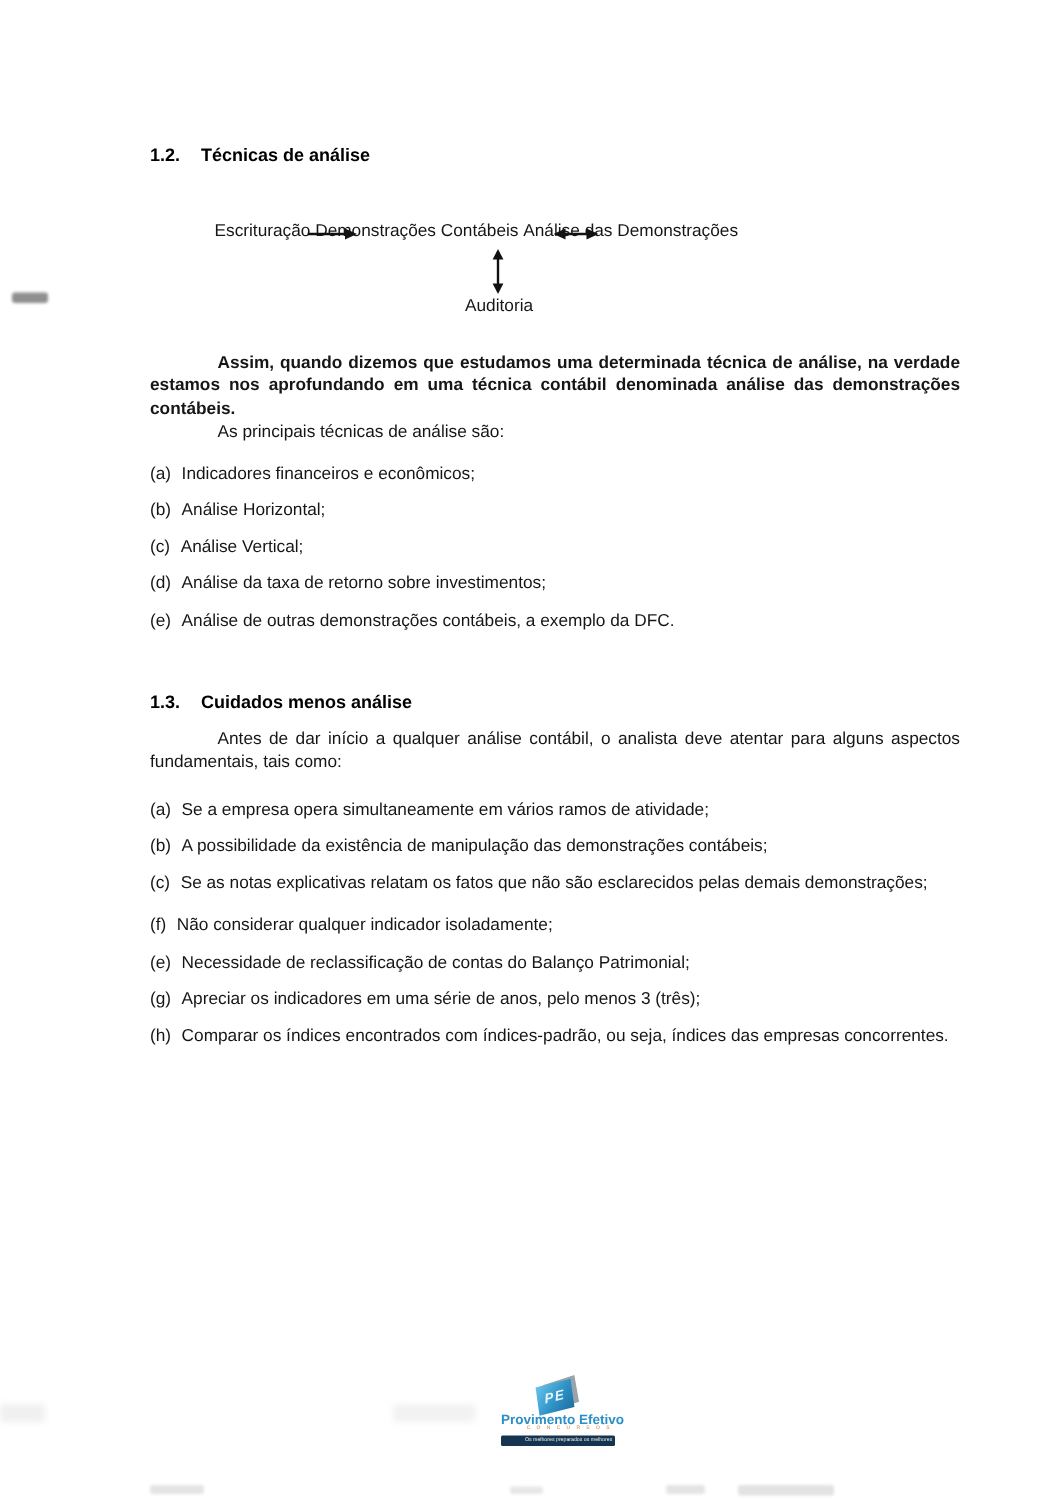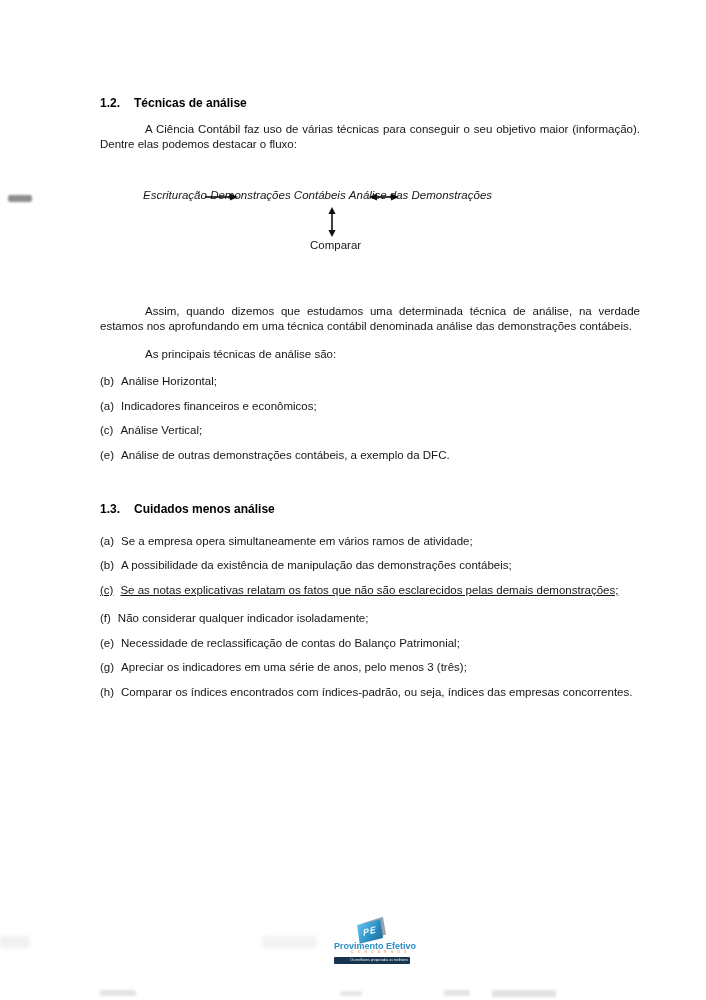--- a/index.html
+++ b/index.html
@@ -14,40 +14,40 @@
   }
   .content{
     position:absolute;left:100px;top:96px;width:540px;
     font-size:11.5px;line-height:15.5px;
   }
   .heading{font-weight:bold;font-size:12px;color:#000;}
   .heading .hnum{margin-right:14px;}
   .para{margin:0;text-align:justify;}
   .para.indent{text-indent:45px;}
   .p-intro1{margin-top:10px;}
-  .p-assim{margin-top:50px;}
-  .p-list-intro{margin-top:12px;text-align:left;}
+  .p-assim{margin-top:22px;font-weight:bold;}
+  .p-list-intro{text-align:left;}
   .h13{margin-top:39px;}
   .p-intro13{margin-top:9px;}
 
   
   .diagram{margin-top:35px;position:relative;}
   .flow-line{margin-left:43px;white-space:nowrap;}
-  .fnode{position:relative;font-style:italic;}
+  .fnode{position:relative;}
   .arrow-h{position:absolute;top:3px;pointer-events:none;}
   .arrow-h.a1{left:-5px;}
   .arrow-h.a2{left:20px;}
   .varrow{display:block;margin:4px 0 0 226px;}
   .auditoria{margin:1px 0 0 210px;}
 
   
   .list{margin-top:12px;}
   .list.l2{margin-top:16px;}
   .item{margin:0 0 9px 0;text-align:left;}
-  .item.gap-lg{margin-bottom:13px;text-decoration:underline;}
+  .item.gap-lg{margin-bottom:13px;}
   .marker{margin-right:7px;}
 
   
   .logo{position:absolute;left:334px;top:919px;width:76px;text-align:center;}
   .cube-wrap{position:relative;height:24px;}
   .cube-back{
     position:absolute;left:29px;top:1px;width:22px;height:18px;
     background:#9aa3ab;transform:rotate(-18deg) skewX(-8deg);
   }
   .cube{
@@ -87,21 +87,20 @@
   <div class="smudge s-b2"></div>
   <div class="smudge s-b3"></div>
   <div class="smudge s-b4"></div>
 
   <div class="content">
 
     <div class="heading">
       <span class="hnum">1.2.</span><span class="htitle">Técnicas de análise</span>
     </div>
 
-    <p class="para indent p-intro1">A Ciência Contábil faz uso de várias técnicas para conseguir o seu objetivo maior (informação). Dentre elas podemos destacar o fluxo:</p>
 
     <div class="diagram">
       <div class="flow-line">
         <span class="fnode">Escrituração</span>
         <span class="fnode">
           <svg class="arrow-h a1" width="33" height="10">
             <line x1="0" y1="5" x2="26" y2="5" stroke="#111" stroke-width="1.6"></line>
             <polygon points="25,1.4 33,5 25,8.6" fill="#111"></polygon>
           </svg><span>Demonstrações Contábeis</span>
         </span>
@@ -111,38 +110,40 @@
             <polygon points="8,1.4 0,5 8,8.6" fill="#111"></polygon>
             <polygon points="22,1.4 30,5 22,8.6" fill="#111"></polygon>
           </svg><span>Análise das Demonstrações</span>
         </span>
       </div>
       <svg class="varrow" width="12" height="30">
         <line x1="6" y1="5" x2="6" y2="25" stroke="#111" stroke-width="1.6"></line>
         <polygon points="2.4,7 6,0 9.6,7" fill="#111"></polygon>
         <polygon points="2.4,23 6,30 9.6,23" fill="#111"></polygon>
       </svg>
-      <div class="auditoria">Comparar</div>
+      <div class="auditoria">Auditoria</div>
     </div>
 
     <p class="para indent p-assim">Assim, quando dizemos que estudamos uma determinada técnica de análise, na verdade estamos nos aprofundando em uma técnica contábil denominada análise das demonstrações contábeis.</p>
 
     <p class="para indent p-list-intro">As principais técnicas de análise são:</p>
 
     <div class="list l1">
+      <div class="item"><span class="marker">(a)</span><span>Indicadores financeiros e econômicos;</span></div>
       <div class="item"><span class="marker">(b)</span><span>Análise Horizontal;</span></div>
-      <div class="item"><span class="marker">(a)</span><span>Indicadores financeiros e econômicos;</span></div>
       <div class="item"><span class="marker">(c)</span><span>Análise Vertical;</span></div>
+      <div class="item"><span class="marker">(d)</span><span>Análise da taxa de retorno sobre investimentos;</span></div>
       <div class="item"><span class="marker">(e)</span><span>Análise de outras demonstrações contábeis, a exemplo da DFC.</span></div>
     </div>
 
     <div class="heading h13">
       <span class="hnum">1.3.</span><span class="htitle">Cuidados menos análise</span>
     </div>
 
+    <p class="para indent p-intro13">Antes de dar início a qualquer análise contábil, o analista deve atentar para alguns aspectos fundamentais, tais como:</p>
 
     <div class="list l2">
       <div class="item"><span class="marker">(a)</span><span>Se a empresa opera simultaneamente em vários ramos de atividade;</span></div>
       <div class="item"><span class="marker">(b)</span><span>A possibilidade da existência de manipulação das demonstrações contábeis;</span></div>
       <div class="item gap-lg"><span class="marker">(c)</span><span>Se as notas explicativas relatam os fatos que não são esclarecidos pelas demais demonstrações;</span></div>
       <div class="item"><span class="marker">(f)</span><span>Não considerar qualquer indicador isoladamente;</span></div>
       <div class="item"><span class="marker">(e)</span><span>Necessidade de reclassificação de contas do Balanço Patrimonial;</span></div>
       <div class="item"><span class="marker">(g)</span><span>Apreciar os indicadores em uma série de anos, pelo menos 3 (três);</span></div>
       <div class="item"><span class="marker">(h)</span><span>Comparar os índices encontrados com índices-padrão, ou seja, índices das empresas concorrentes.</span></div>
     </div>

